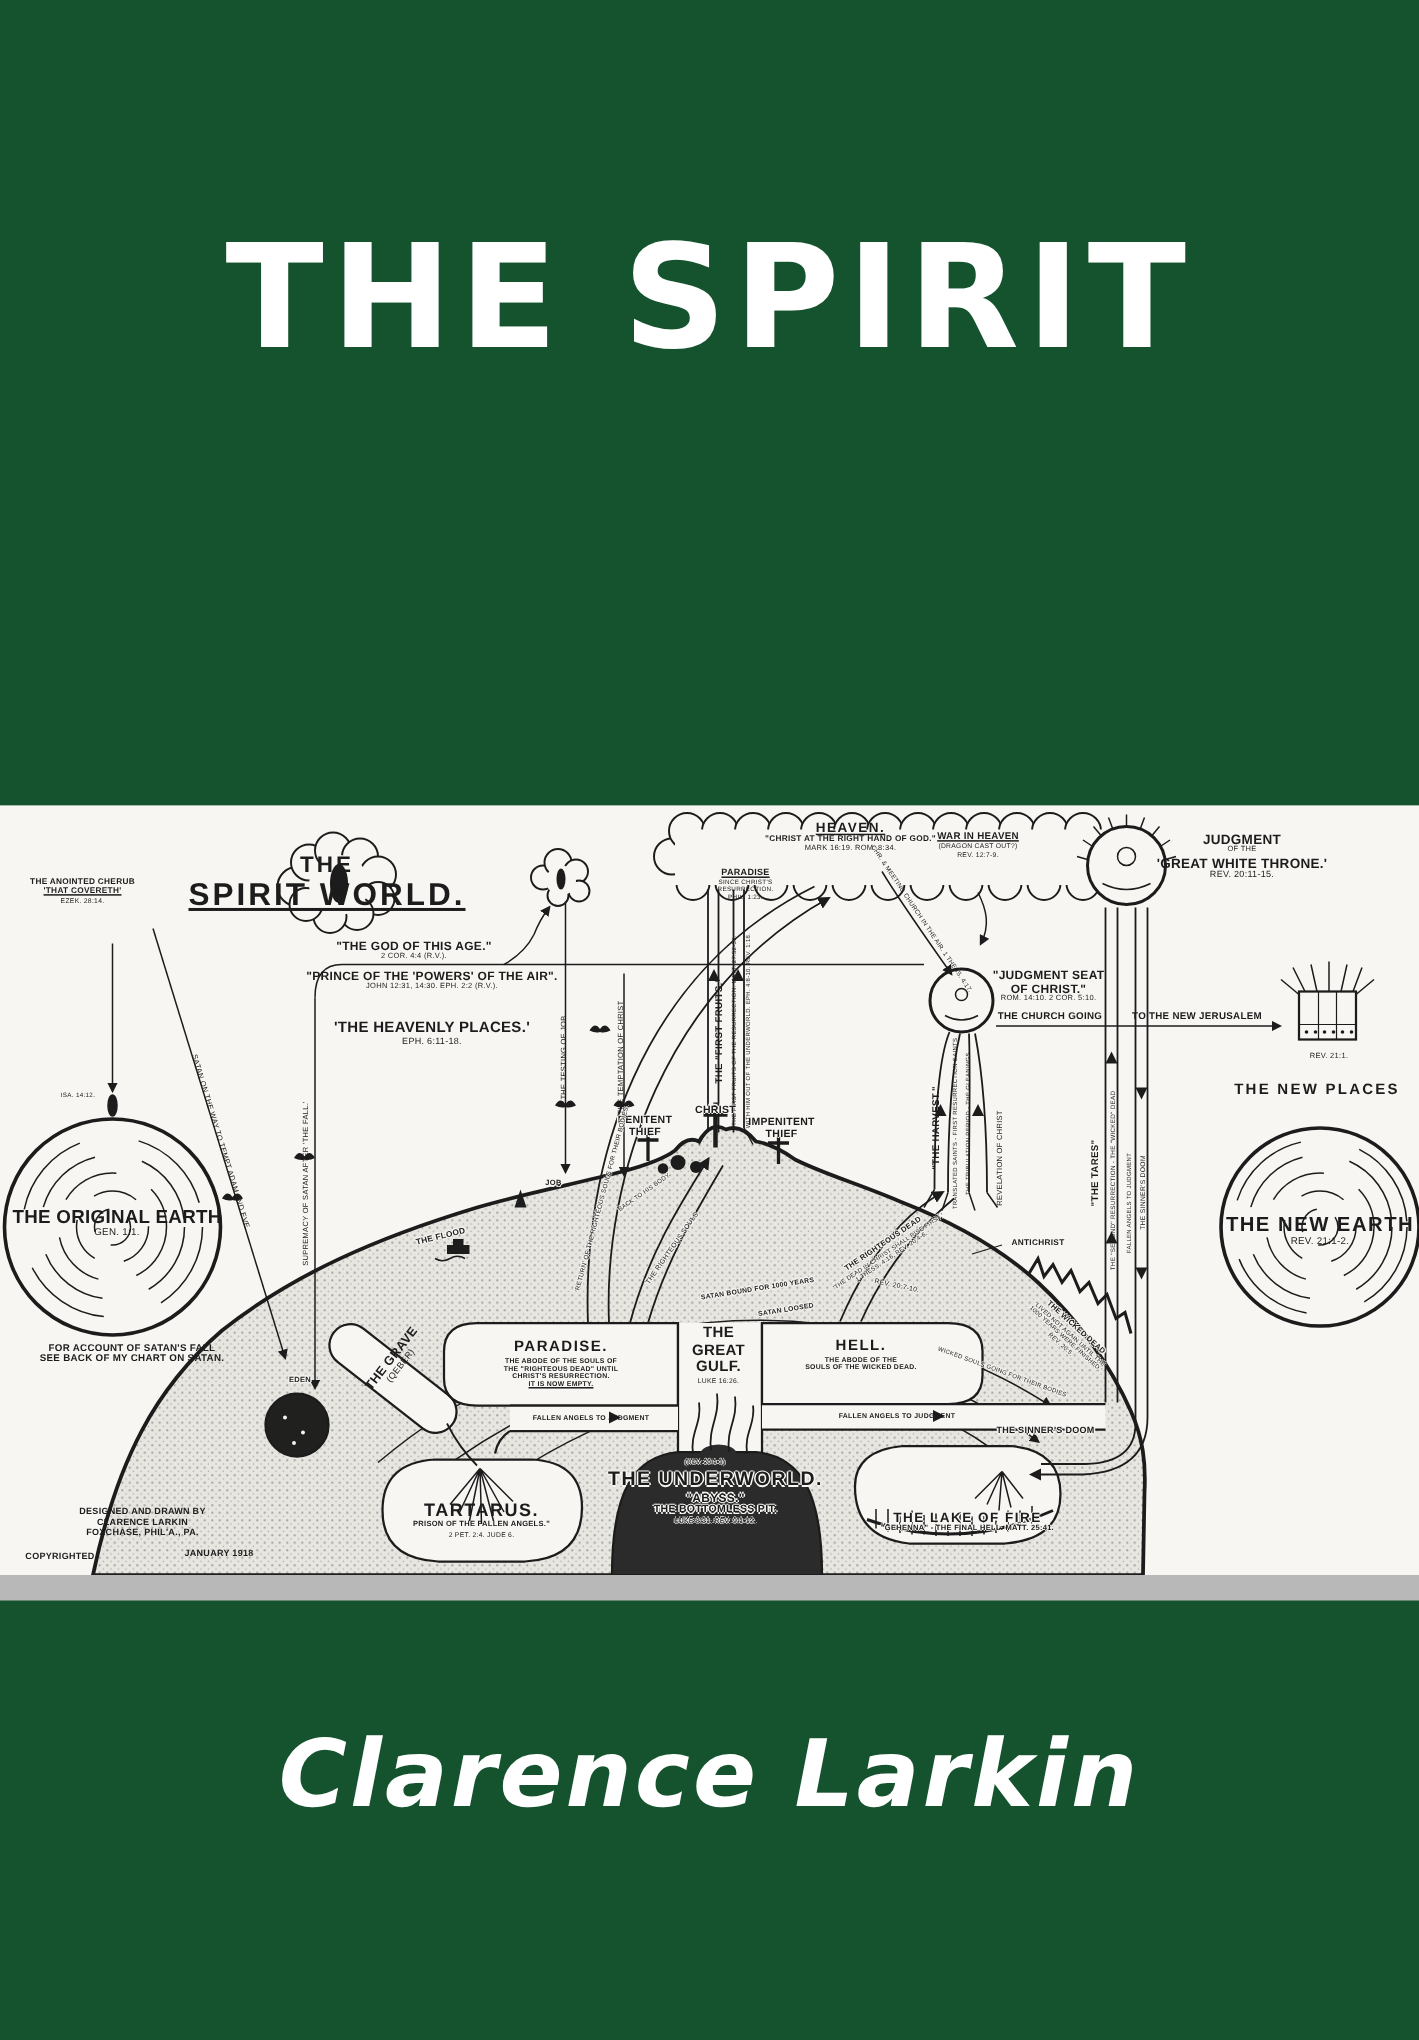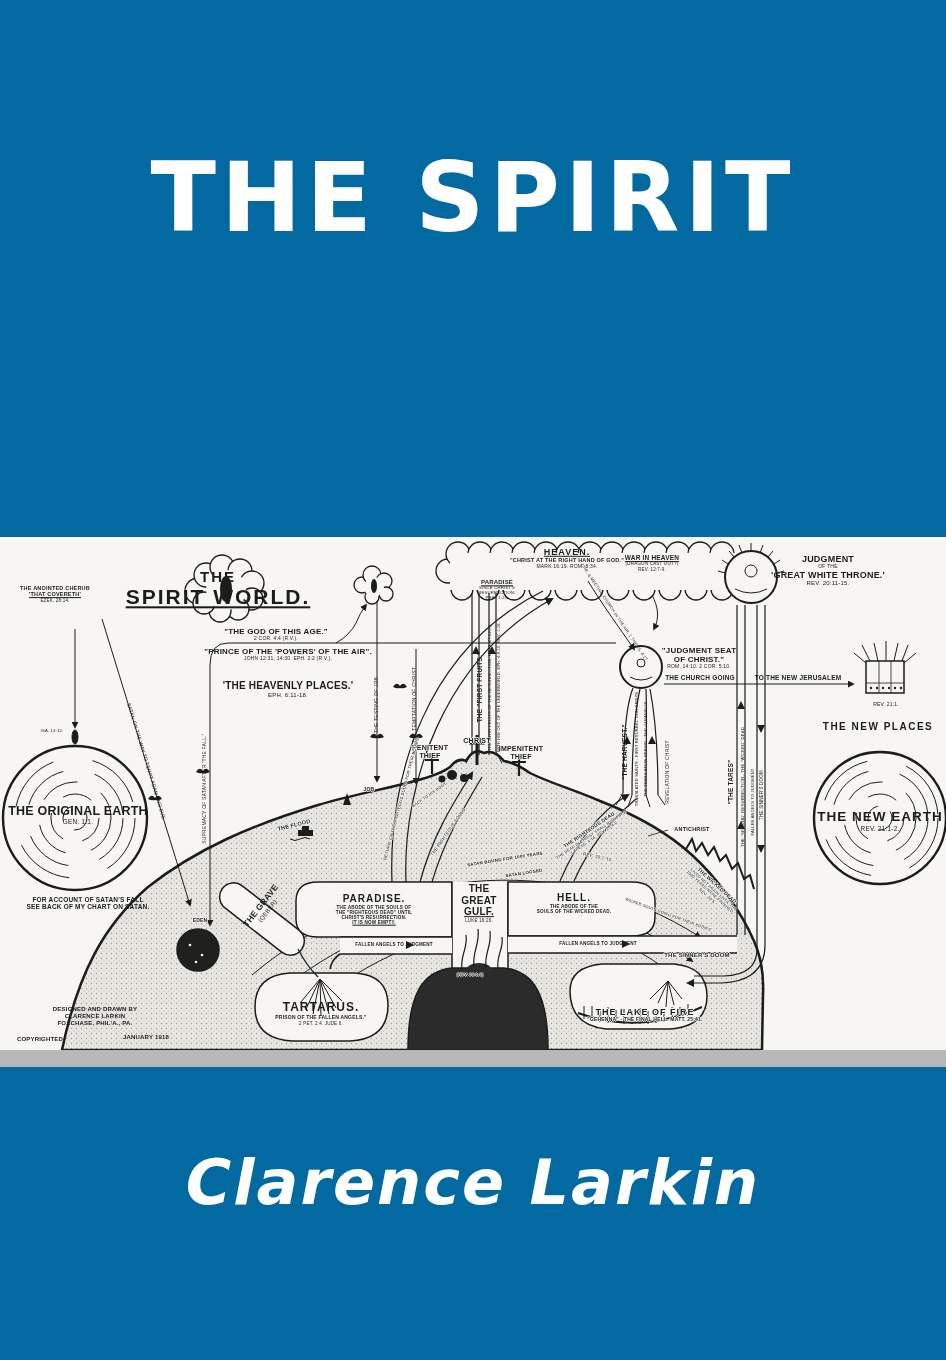--- a/index.html
+++ b/index.html
@@ -1,16 +1,16 @@
 <!DOCTYPE html>
 <html><head>
 <meta charset="utf-8">
 <style>
   html,body{margin:0;padding:0;background:#000;}
-  .page{position:relative;width:946px;height:1360px;background:#0369a1;overflow:hidden;font-family:"Liberation Sans",sans-serif;}
+  .page{position:relative;width:946px;height:1360px;background:#14532d;overflow:hidden;font-family:"Liberation Sans",sans-serif;}
   .cover-title{position:absolute;top:118px;left:0;width:100%;text-align:center;color:#fff;
     font-family:"DejaVu Sans",sans-serif;font-weight:700;font-size:96px;line-height:1.68;letter-spacing:5px;}
   .author{position:absolute;top:1146px;left:0;width:100%;text-align:center;color:#fff;
     font-family:"DejaVu Sans",sans-serif;font-style:italic;font-weight:700;font-size:62px;letter-spacing:2px;}
   .chart{position:absolute;top:537px;left:0;width:946px;height:513px;background:#f7f6f3;}
   .chart svg{position:absolute;top:0;left:0;}
   .labels{position:absolute;top:0;left:0;width:946px;height:513px;}
   .lbl{position:absolute;text-align:center;color:#1c1c1c;line-height:1.15;white-space:nowrap;letter-spacing:.2px;}
   .halo{text-shadow:-1px 0 0 #f7f6f3,1px 0 0 #f7f6f3,0 -1px 0 #f7f6f3,0 1px 0 #f7f6f3;}
   .gray-strip{position:absolute;top:1050px;left:0;width:946px;height:17px;background:#b8b8b8;}
@@ -365,27 +365,33 @@
         <div class="lbl" style="left: 374px; top: 372px; transform: translate(-50%, -50%);">
           <div style="font-size: 10px; font-weight: 700; letter-spacing: 1px;">PARADISE.</div>
           <div style="font-size: 4.6px; font-weight: 700;">THE ABODE OF THE SOULS OF</div>
           <div style="font-size: 4.6px; font-weight: 700;">THE "RIGHTEOUS DEAD" UNTIL</div>
           <div style="font-size: 4.6px; font-weight: 700;">CHRIST'S RESURRECTION.</div>
           <div style="font-size: 4.6px; font-weight: 700; text-decoration: underline;">IT IS NOW EMPTY.</div>
         </div>
         <div class="lbl" style="left: 479px; top: 366px; transform: translate(-50%, -50%);">
           <div style="font-size: 10px; font-weight: 700;">THE</div>
           <div style="font-size: 10px; font-weight: 700;">GREAT</div>
-          <div style="font-size: 10px; font-weight: 700; text-decoration: underline;">GULF.</div>
+          <div style="font-size: 10px; font-weight: 700;">GULF.</div>
           <div style="font-size: 4.5px;">LUKE 16:26.</div>
         </div>
         <div class="lbl" style="left: 574px; top: 366px; transform: translate(-50%, -50%);">
           <div style="font-size: 10px; font-weight: 700; letter-spacing: 1px;">HELL.</div>
           <div style="font-size: 4.6px; font-weight: 700;">THE ABODE OF THE</div>
           <div style="font-size: 4.6px; font-weight: 700;">SOULS OF THE WICKED DEAD.</div>
+        </div>
+        <div class="lbl halo" style="left: 477px; top: 461px; transform: translate(-50%, -50%);">
+          <div style="font-size: 13px; font-weight: 700; letter-spacing: 1px;">THE UNDERWORLD.</div>
+          <div style="font-size: 8px; font-weight: 700;">"ABYSS."</div>
+          <div style="font-size: 7px; font-weight: 700;">THE BOTTOMLESS PIT.</div>
+          <div style="font-size: 4.5px;">LUKE 8:31. REV. 9:1-12.</div>
         </div>
         <div class="lbl halo" style="left: 470px; top: 438px; transform: translate(-50%, -50%);">
           <div style="font-size: 4px;">(REV. 20:1-3)</div>
         </div>
         <div class="lbl" style="left: 394px; top: 408px; transform: translate(-50%, -50%);">
           <div style="font-size: 4.6px; font-weight: 700;">FALLEN ANGELS TO JUDGMENT</div>
         </div>
         <div class="lbl" style="left: 598px; top: 407px; transform: translate(-50%, -50%);">
           <div style="font-size: 4.6px; font-weight: 700;">FALLEN ANGELS TO JUDGMENT</div>
         </div>

